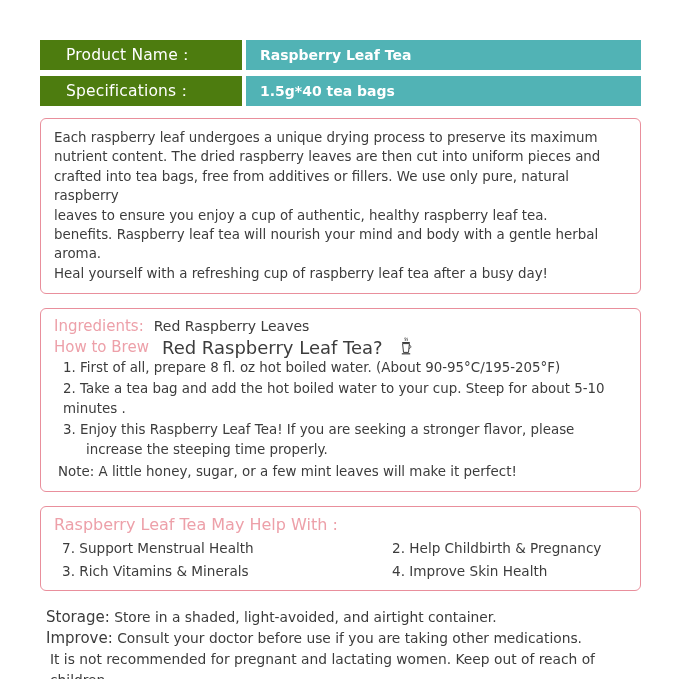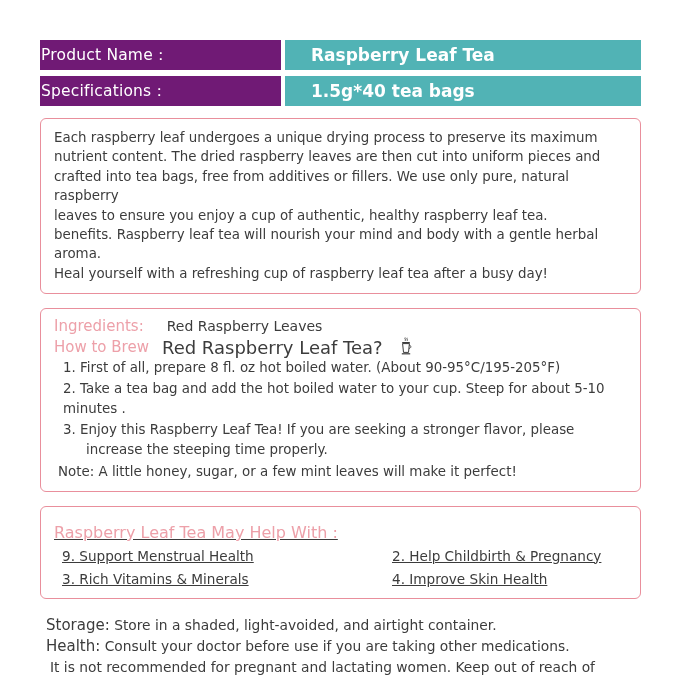--- a/index.html
+++ b/index.html
@@ -23,39 +23,39 @@
   }
 
   
   .header-row {
     display: flex;
     align-items: stretch;
     margin-bottom: 6px;
     height: 30px;
   }
   .header-label {
-    width: 241px;
-    background: #701a75;
+    width: 202px;
+    background: #4d7c0f;
     color: #ffffff;
     font-size: 15.5px;
     display: flex;
     align-items: center;
-    padding-left: 1px;
+    padding-left: 26px;
     box-sizing: border-box;
     letter-spacing: 0.2px;
   }
   .header-value {
     flex: 1;
     background: #51b3b5;
     color: #ffffff;
-    font-size: 17px;
+    font-size: 14px;
     font-weight: bold;
     display: flex;
     align-items: center;
-    padding-left: 26px;
+    padding-left: 14px;
     box-sizing: border-box;
     margin-left: 4px;
   }
 
   
   .box {
     border: 1.4px solid #e98f9c;
     border-radius: 6px;
     box-sizing: border-box;
     padding: 8px 12px 8px 13px;
@@ -63,35 +63,34 @@
   .box.desc {
     margin-top: 12px;
     padding: 9px 12px 10px 13px;
   }
   .box.brew {
     margin-top: 14px;
     padding: 8px 12px 9px 13px;
   }
   .box.help {
     margin-top: 14px;
-    padding: 16px 12px 9px 13px;
-    text-decoration: underline;
+    padding: 8px 12px 9px 13px;
   }
 
   .desc-line {
     font-size: 13.4px;
     line-height: 19.4px;
     color: #3c3c3c;
   }
 
   
   .ing-row {
     display: flex;
     align-items: baseline;
-    gap: 23px;
+    gap: 10px;
     text-align: center;
   }
   .ing-label {
     color: #eda0a9;
     font-size: 15px;
   }
   .ing-value {
     color: #3c3c3c;
     font-size: 14px;
   }
@@ -217,33 +216,33 @@
     <div class="brew-step">1. First of all, prepare 8 fl. oz hot boiled water. (About 90-95°C/195-205°F)</div>
     <div class="brew-step">2. Take a tea bag and add the hot boiled water to your cup. Steep for about 5-10 minutes .</div>
     <div class="brew-step">3. Enjoy this Raspberry Leaf Tea! If you are seeking a stronger flavor, please</div>
     <div class="brew-step indent">increase the steeping time properly.</div>
     <div class="brew-note">Note: A little honey, sugar, or a few mint leaves will make it perfect!</div>
   </div>
 
   <div class="box help">
     <div class="help-title">Raspberry Leaf  Tea May Help With :</div>
     <div class="help-grid">
-      <div class="help-item">9. Support Menstrual Health</div>
+      <div class="help-item">7. Support Menstrual Health</div>
       <div class="help-item">2. Help Childbirth &amp; Pregnancy</div>
       <div class="help-item">3. Rich Vitamins &amp; Minerals</div>
       <div class="help-item">4. Improve Skin Health</div>
     </div>
   </div>
 
   <div class="footer">
     <div class="foot-line">
       <span class="foot-key">Storage:</span>
       <span>Store in a shaded, light-avoided, and airtight container.</span>
     </div>
     <div class="foot-line">
-      <span class="foot-key">Health:</span>
+      <span class="foot-key">Improve:</span>
       <span>Consult your doctor before use if you are taking other medications.</span>
     </div>
     <div class="foot-sub">It is not recommended for pregnant and lactating women. Keep out of reach of children.</div>
 
   </div>
 
 </div>
 
 </body></html>

